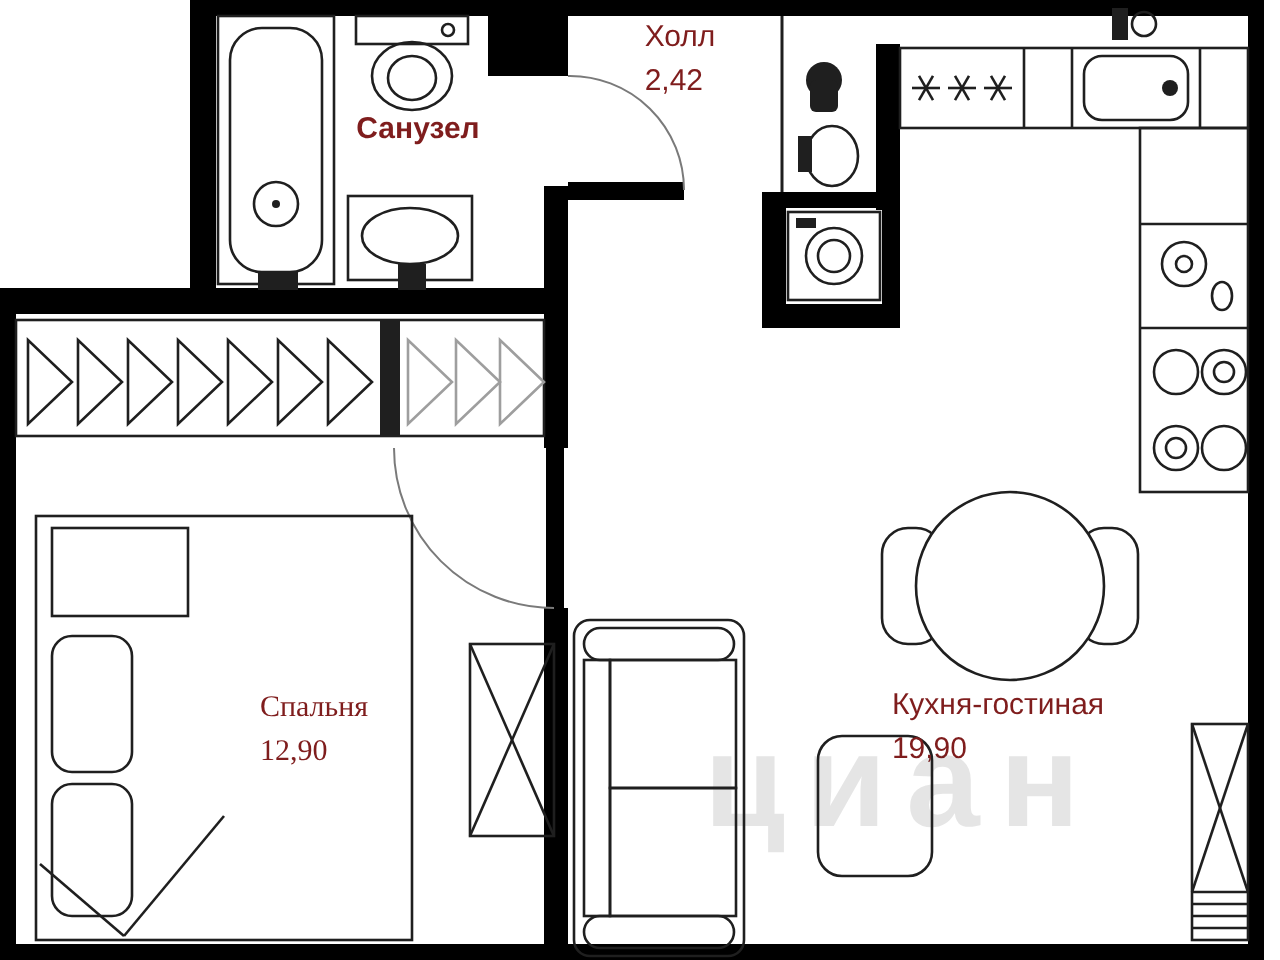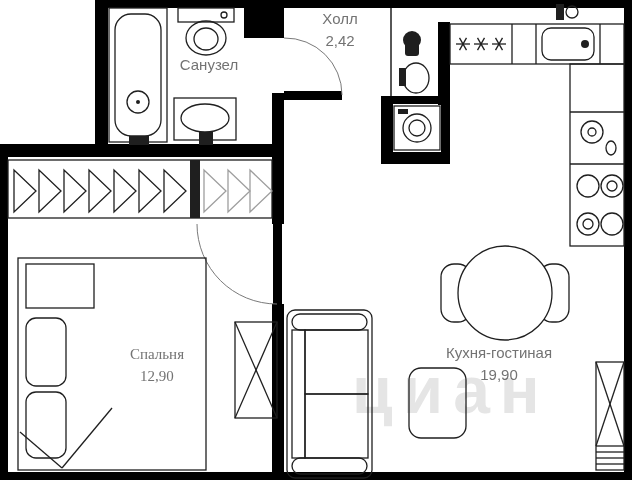--- a/index.html
+++ b/index.html
@@ -5,21 +5,21 @@
   html,body{margin:0;padding:0;background:var(--bg,#fff);}
   #plan{position:relative;width:640px;height:480px;background:var(--bg,#fff);overflow:hidden;
         font-family:"Liberation Sans",sans-serif;}
   #plan svg{position:absolute;left:0;top:0;}
   .f{fill:none;stroke:var(--line,#1f1f1f);stroke-width:1.3;}
   .fw{fill:#fff;stroke:var(--line,#1f1f1f);stroke-width:1.3;}
   .flight{fill:none;stroke:var(--light_line,#9e9e9e);stroke-width:1.3;}
   .solid{fill:var(--line,#1f1f1f);stroke:none;}
   .arc{fill:none;stroke:#7a7a7a;stroke-width:1;}
   .thin{stroke:var(--line,#1f1f1f);stroke-width:1.5;}
-  .room-label{position:absolute;transform:translateX(-50%);text-align:center;color:#737373;
+  .room-label{position:absolute;transform:translateX(-50%);color:#7f1d1d;
               font-size:15px;line-height:1.45;white-space:nowrap;z-index:3;}
   .watermark{position:absolute;left:352px;top:352px;font-size:66px;font-weight:bold;
              color:rgba(40,40,40,0.12);letter-spacing:10px;z-index:4;pointer-events:none;}
 </style>
 </head>
 <body>
 
 <div id="plan">
 
 <svg width="640" height="480" viewBox="0 0 640 480">
@@ -182,21 +182,21 @@
       <polygon points="228,170 228,212 250,191"></polygon>
       <polygon points="250,170 250,212 272,191"></polygon>
     </g>
   </g>
 </svg>
 
   <div class="room-label" style="left:340px;top:8px;">
     <div>Холл</div>
     <div>2,42</div>
   </div>
-  <div class="room-label" style="left:209px;top:54px;">
+  <div class="room-label" style="left:209px;top:54px;font-weight:bold;">
     <div>Санузел</div>
   </div>
   <div class="room-label" style="left:157px;top:344px;font-family:Liberation Serif, serif;">
     <div>Спальня</div>
     <div>12,90</div>
   </div>
   <div class="room-label" style="left:499px;top:342px;">
     <div>Кухня-гостиная</div>
     <div>19,90</div>
   </div>

